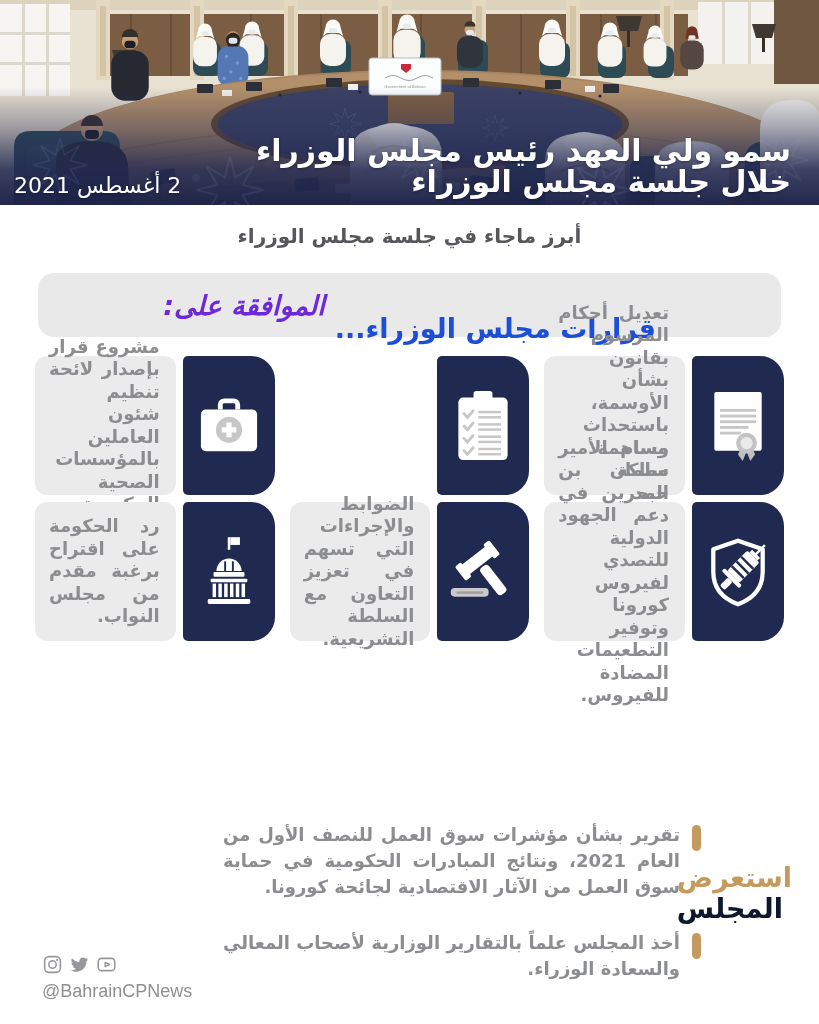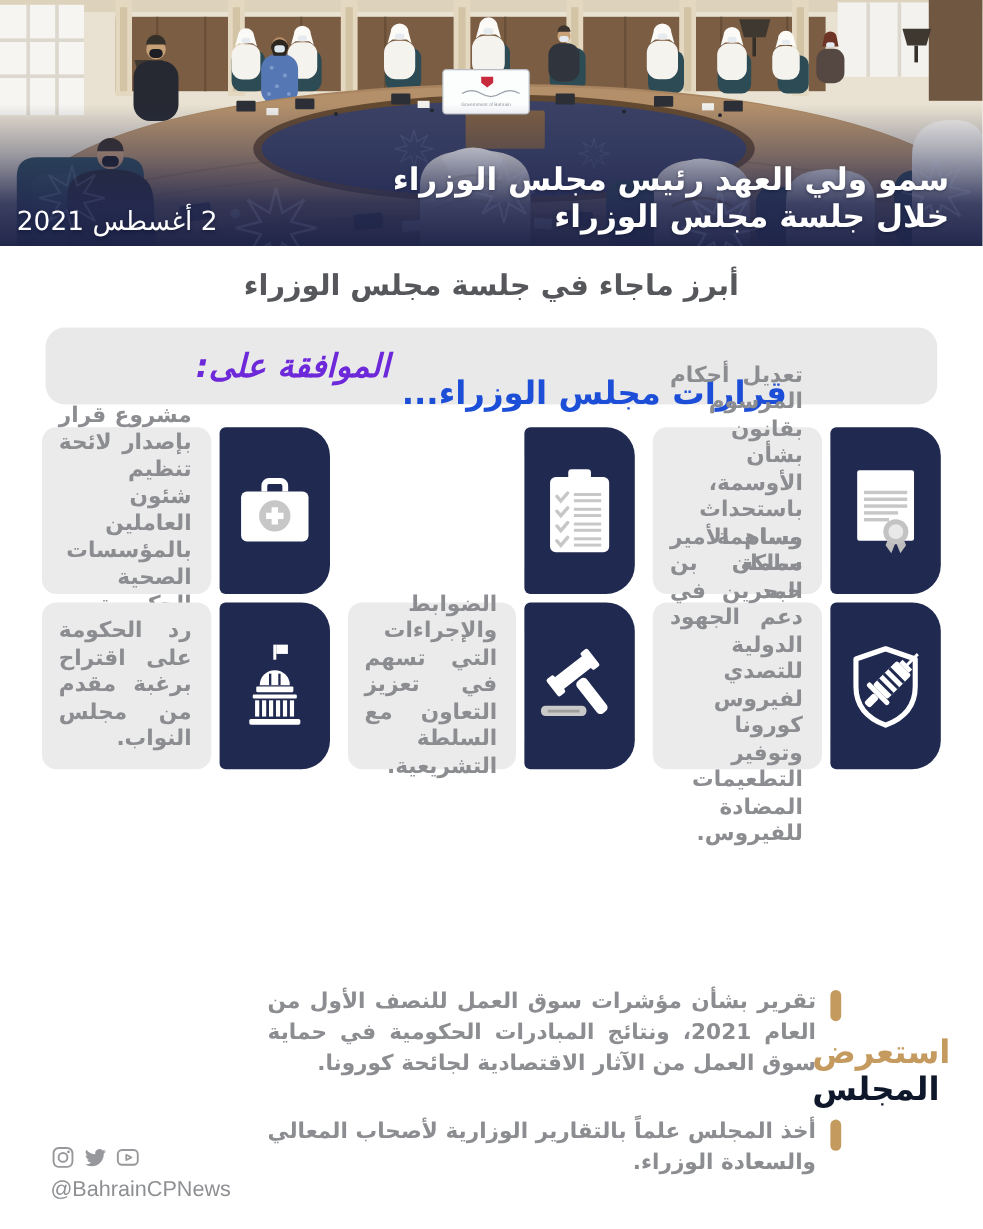--- a/index.html
+++ b/index.html
@@ -8,28 +8,28 @@
 
   
   .photo{position:absolute;top:0;left:0;width:819px;height:205px;overflow:hidden;
          background:linear-gradient(#ece5d6,#e4dccb);}
   .photo svg.scene{position:absolute;top:0;left:0;}
   .photo-overlay{position:absolute;left:0;right:0;bottom:0;height:118px;
          background:linear-gradient(to bottom,rgba(40,46,88,0) 0%,rgba(40,46,88,.38) 34%,
                      rgba(36,42,82,.88) 70%,rgba(30,36,73,.98) 100%);}
   .stars{position:absolute;left:0;bottom:0;opacity:.8;}
   .photo-caption{position:absolute;right:28px;bottom:8px;text-align:right;color:#fff;
-         font-weight:bold;font-size:26px;line-height:31px;direction:rtl;
+         font-weight:bold;font-size:30px;line-height:31px;direction:rtl;
          text-shadow:0 1px 3px rgba(10,14,40,.45);}
   .photo-date{position:absolute;left:14px;bottom:7px;color:#fff;font-weight:normal;
          font-size:22px;direction:rtl;text-shadow:0 1px 3px rgba(10,14,40,.45);}
 
   
   .main-title{position:absolute;top:224px;left:0;right:0;text-align:center;
-         font-size:24px;font-weight:bold;color:#56575b;direction:rtl;}
+         font-size:20px;font-weight:bold;color:#56575b;direction:rtl;}
   .pill{position:absolute;top:273px;left:38px;right:38px;height:64px;background:#e9e9ea;
          border-radius:16px;display:flex;align-items:center;justify-content:center;
          direction:rtl;font-size:27px;font-weight:bold;gap:10px;}
   .pill .gray{color:#1d4ed8;margin-top:47px;}
   .pill .gold{color:#6d28d9;font-style:italic;}
 
   
   .cards{position:absolute;top:356px;left:35px;width:749px;display:grid;
          grid-template-columns:1fr 1fr 1fr;column-gap:15px;row-gap:7px;direction:rtl;}
   .card{display:flex;gap:7px;height:139px;}

